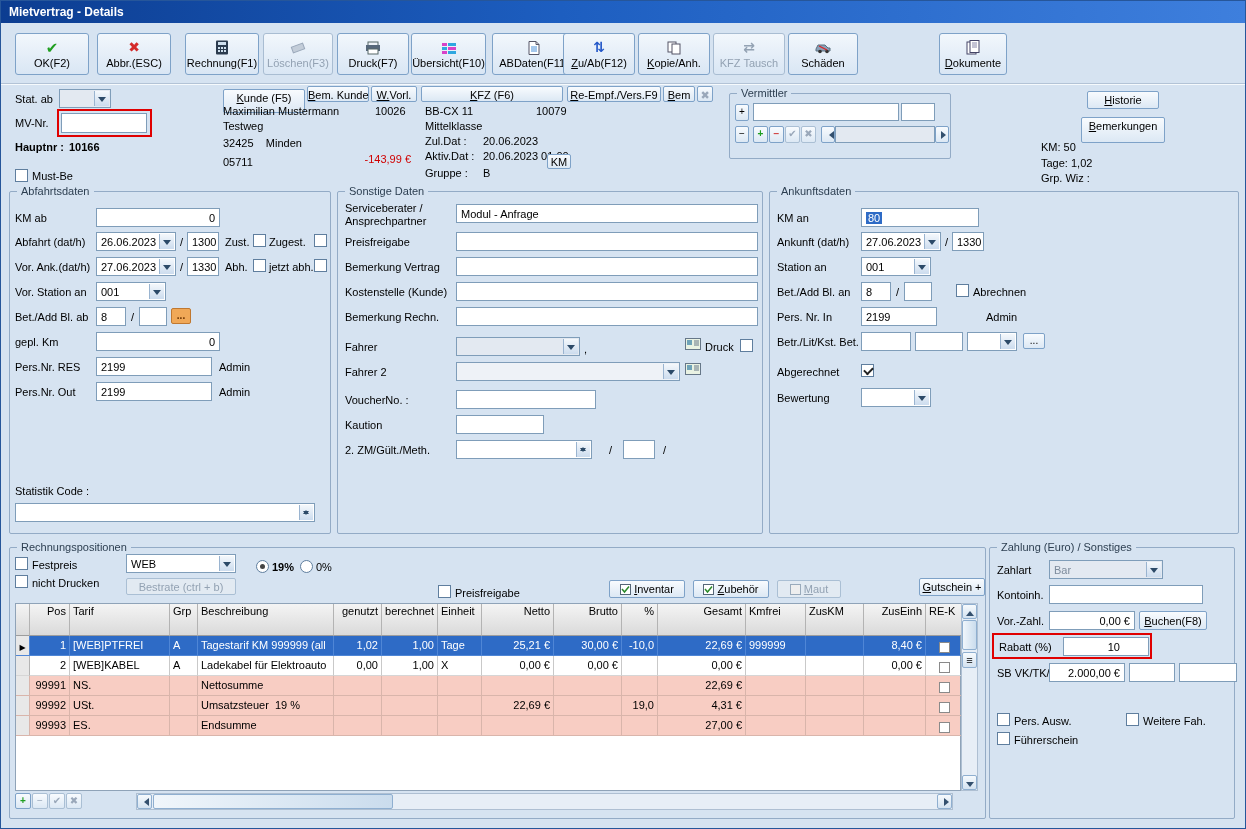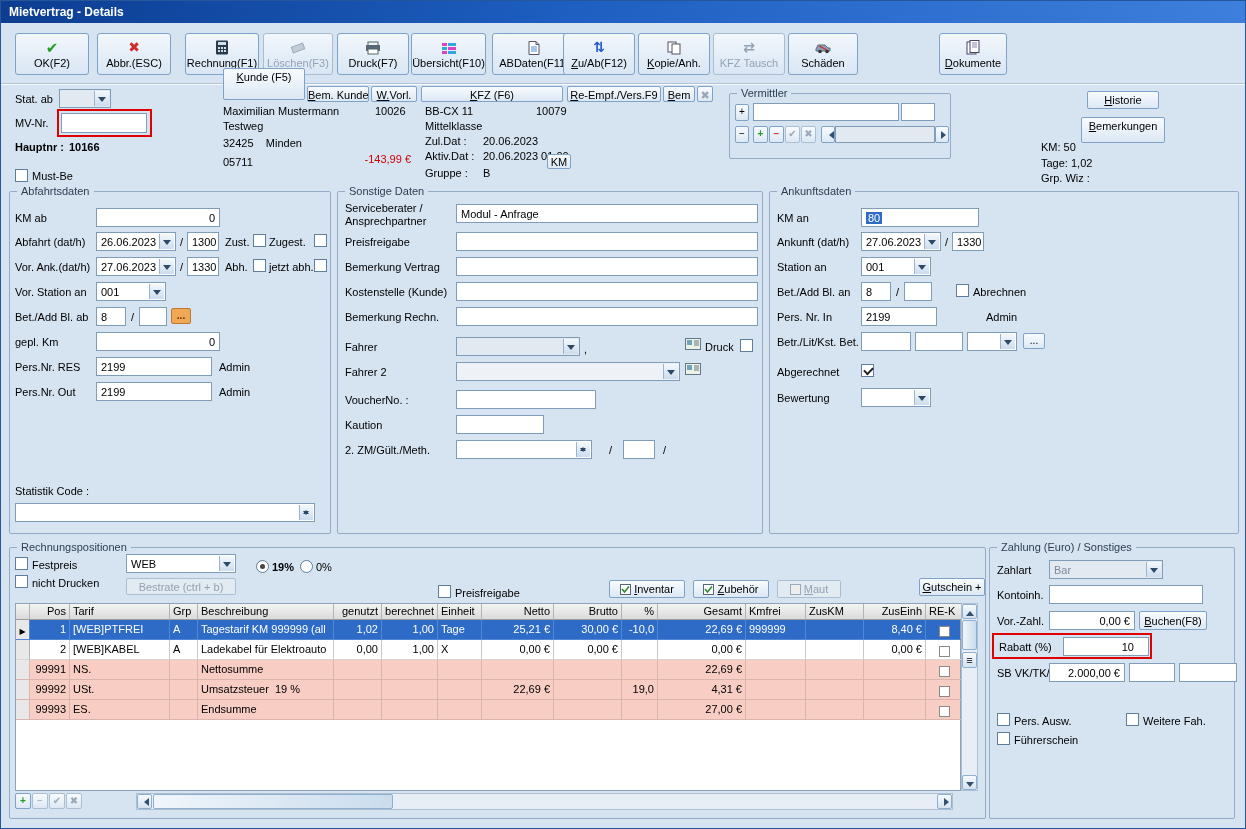--- a/index.html
+++ b/index.html
@@ -31,21 +31,21 @@
 .tbtn .ic{height:17px;display:flex;align-items:center;justify-content:center;font-size:14px;line-height:17px}
 .tbtn .tl{font-size:11px;white-space:nowrap}
 .tbtn.dis{border-color:#a9bdd2}
 .tbtn.dis .tl{color:#93a2b3}
 .gb{position:absolute;border:1px solid #93abc6;border-radius:2px}
 .cap{position:absolute;top:-7px;left:7px;background:#d6e3f1;padding:0 4px;line-height:13px;color:#2c3e50;white-space:nowrap}
 .sq{position:absolute;background:linear-gradient(#f8fbfe,#dce8f4);border:1px solid #7ea2c8;border-radius:2px;text-align:center;font-size:10px;line-height:13px;overflow:hidden}
 .sq.dis{color:#9aa8ba;border-color:#aabfd4}
 .grid{position:absolute;left:14px;top:602px;width:946px;height:188px;background:#fff;border:1px solid #8fa3b8}
 .trow{display:flex;height:20px}
-.thead{height:16px}
+.thead{height:32px}
 .tc{flex:none;border-right:1px solid #c9c9c9;border-bottom:1px solid #d6d6d6;padding:3px 3px 0;white-space:pre;overflow:hidden;line-height:13px}
 .thead .tc{background:linear-gradient(#f4f4f4,#dadada);border-right:1px solid #b3b3b3;border-bottom:1px solid #9d9d9d;padding-top:1px}
 .mark{background:#e8e8e8;border-right:1px solid #b3b3b3;text-align:center;font-size:8px;padding-top:5px}
 .sel{background:#2e6bc6;color:#fff}
 .sel .tc{border-right-color:#4f86d6;border-bottom-color:#4f86d6}
 .sel .mark{background:#e8e8e8;color:#000}
 .pink{background:#f8cdc3}
 .pink .tc{border-right-color:#d9b5ab;border-bottom-color:#d9b5ab}
 .c0{width:14px}.c1{width:40px}.c2{width:100px}.c3{width:28px}.c4{width:136px}.c5{width:48px}.c6{width:56px}.c7{width:44px}.c8{width:72px}.c9{width:68px}.c10{width:36px}.c11{width:88px}.c12{width:60px}.c13{width:58px}.c14{width:62px}.c15{width:36px;border-right:none}
 .cchk{width:11px;height:11px;border:1px solid #8a8a8a;background:#fff;margin:3px auto 0}
@@ -194,21 +194,21 @@
   <div class="lbl" style="left:14px;top:116px">MV-Nr.</div>
   <div class="txt ra b" style="left:60px;top:112px;width:86px;height:20px;padding-right:10px">
     <span>10166</span>
   </div>
   <div class="hl" style="left:56px;top:108px;width:95px;height:28px"></div>
   <div class="lbl b" style="left:14px;top:140px">Hauptnr :</div>
   <div class="lbl b" style="left:68px;top:140px">10166</div>
   <div class="chk" style="left:14px;top:168px"></div>
   <div class="lbl" style="left:31px;top:169px">Must-Be</div>
 
-  <div class="btn" style="left:222px;top:67px;width:82px;height:32px"><span class="fl">Kunde (F5)</span></div>
+  <div class="btn" style="left:222px;top:88px;width:82px;height:24px"><span class="fl">Kunde (F5)</span></div>
   <div class="btn" style="left:306px;top:85px;width:62px;height:16px"><span class="fl">Bem. Kunde</span></div>
   <div class="btn" style="left:370px;top:85px;width:46px;height:16px"><span class="fl">W.Vorl.</span></div>
   <div class="lbl" style="left:222px;top:104px">Maximilian Mustermann</div>
   <div class="lbl" style="left:374px;top:104px">10026</div>
   <div class="lbl" style="left:222px;top:119px">Testweg</div>
   <div class="lbl" style="left:222px;top:136px">32425    Minden</div>
   <div class="lbl" style="left:222px;top:155px">05711</div>
   <div class="lbl red ra" style="left:340px;top:152px;width:70px">-143,99 €</div>
 
   <div class="btn" style="left:420px;top:85px;width:142px;height:16px"><span class="fl">KFZ (F6)</span></div>
@@ -539,21 +539,21 @@
     <span class="cap">Zahlung (Euro) / Sonstiges</span>
   </div>
   <div class="lbl" style="left:996px;top:563px">Zahlart</div>
   <div class="txt combo dis" style="left:1048px;top:559px;width:114px"><span>Bar</span><span class="carr"></span></div>
   <div class="lbl" style="left:996px;top:588px">Kontoinh.</div>
   <div class="txt" style="left:1048px;top:584px;width:154px"></div>
   <div class="lbl" style="left:996px;top:614px">Vor.-Zahl.</div>
   <div class="txt ra" style="left:1048px;top:610px;width:86px"><span>0,00 €</span></div>
   <div class="btn" style="left:1138px;top:610px;width:68px;height:19px;line-height:16px"><span class="fl">Buchen(F8)</span></div>
   <div class="lbl" style="left:998px;top:640px">Rabatt (%)</div>
-  <div class="txt ra" style="left:1062px;top:636px;width:86px;padding-right:14px"><span>10</span></div>
+  <div class="txt ra" style="left:1062px;top:636px;width:86px;padding-right:28px"><span>10</span></div>
   <div class="hl" style="left:991px;top:632px;width:160px;height:26px"></div>
   <div class="lbl" style="left:996px;top:666px">SB VK/TK/</div>
   <div class="txt ra" style="left:1048px;top:662px;width:76px"><span>2.000,00 €</span></div>
   <div class="txt" style="left:1128px;top:662px;width:46px"></div>
   <div class="txt" style="left:1178px;top:662px;width:58px"></div>
   <div class="chk" style="left:996px;top:712px"></div>
   <div class="lbl" style="left:1013px;top:714px">Pers. Ausw.</div>
   <div class="chk" style="left:1125px;top:712px"></div>
   <div class="lbl" style="left:1142px;top:714px">Weitere Fah.</div>
   <div class="chk" style="left:996px;top:731px"></div>

